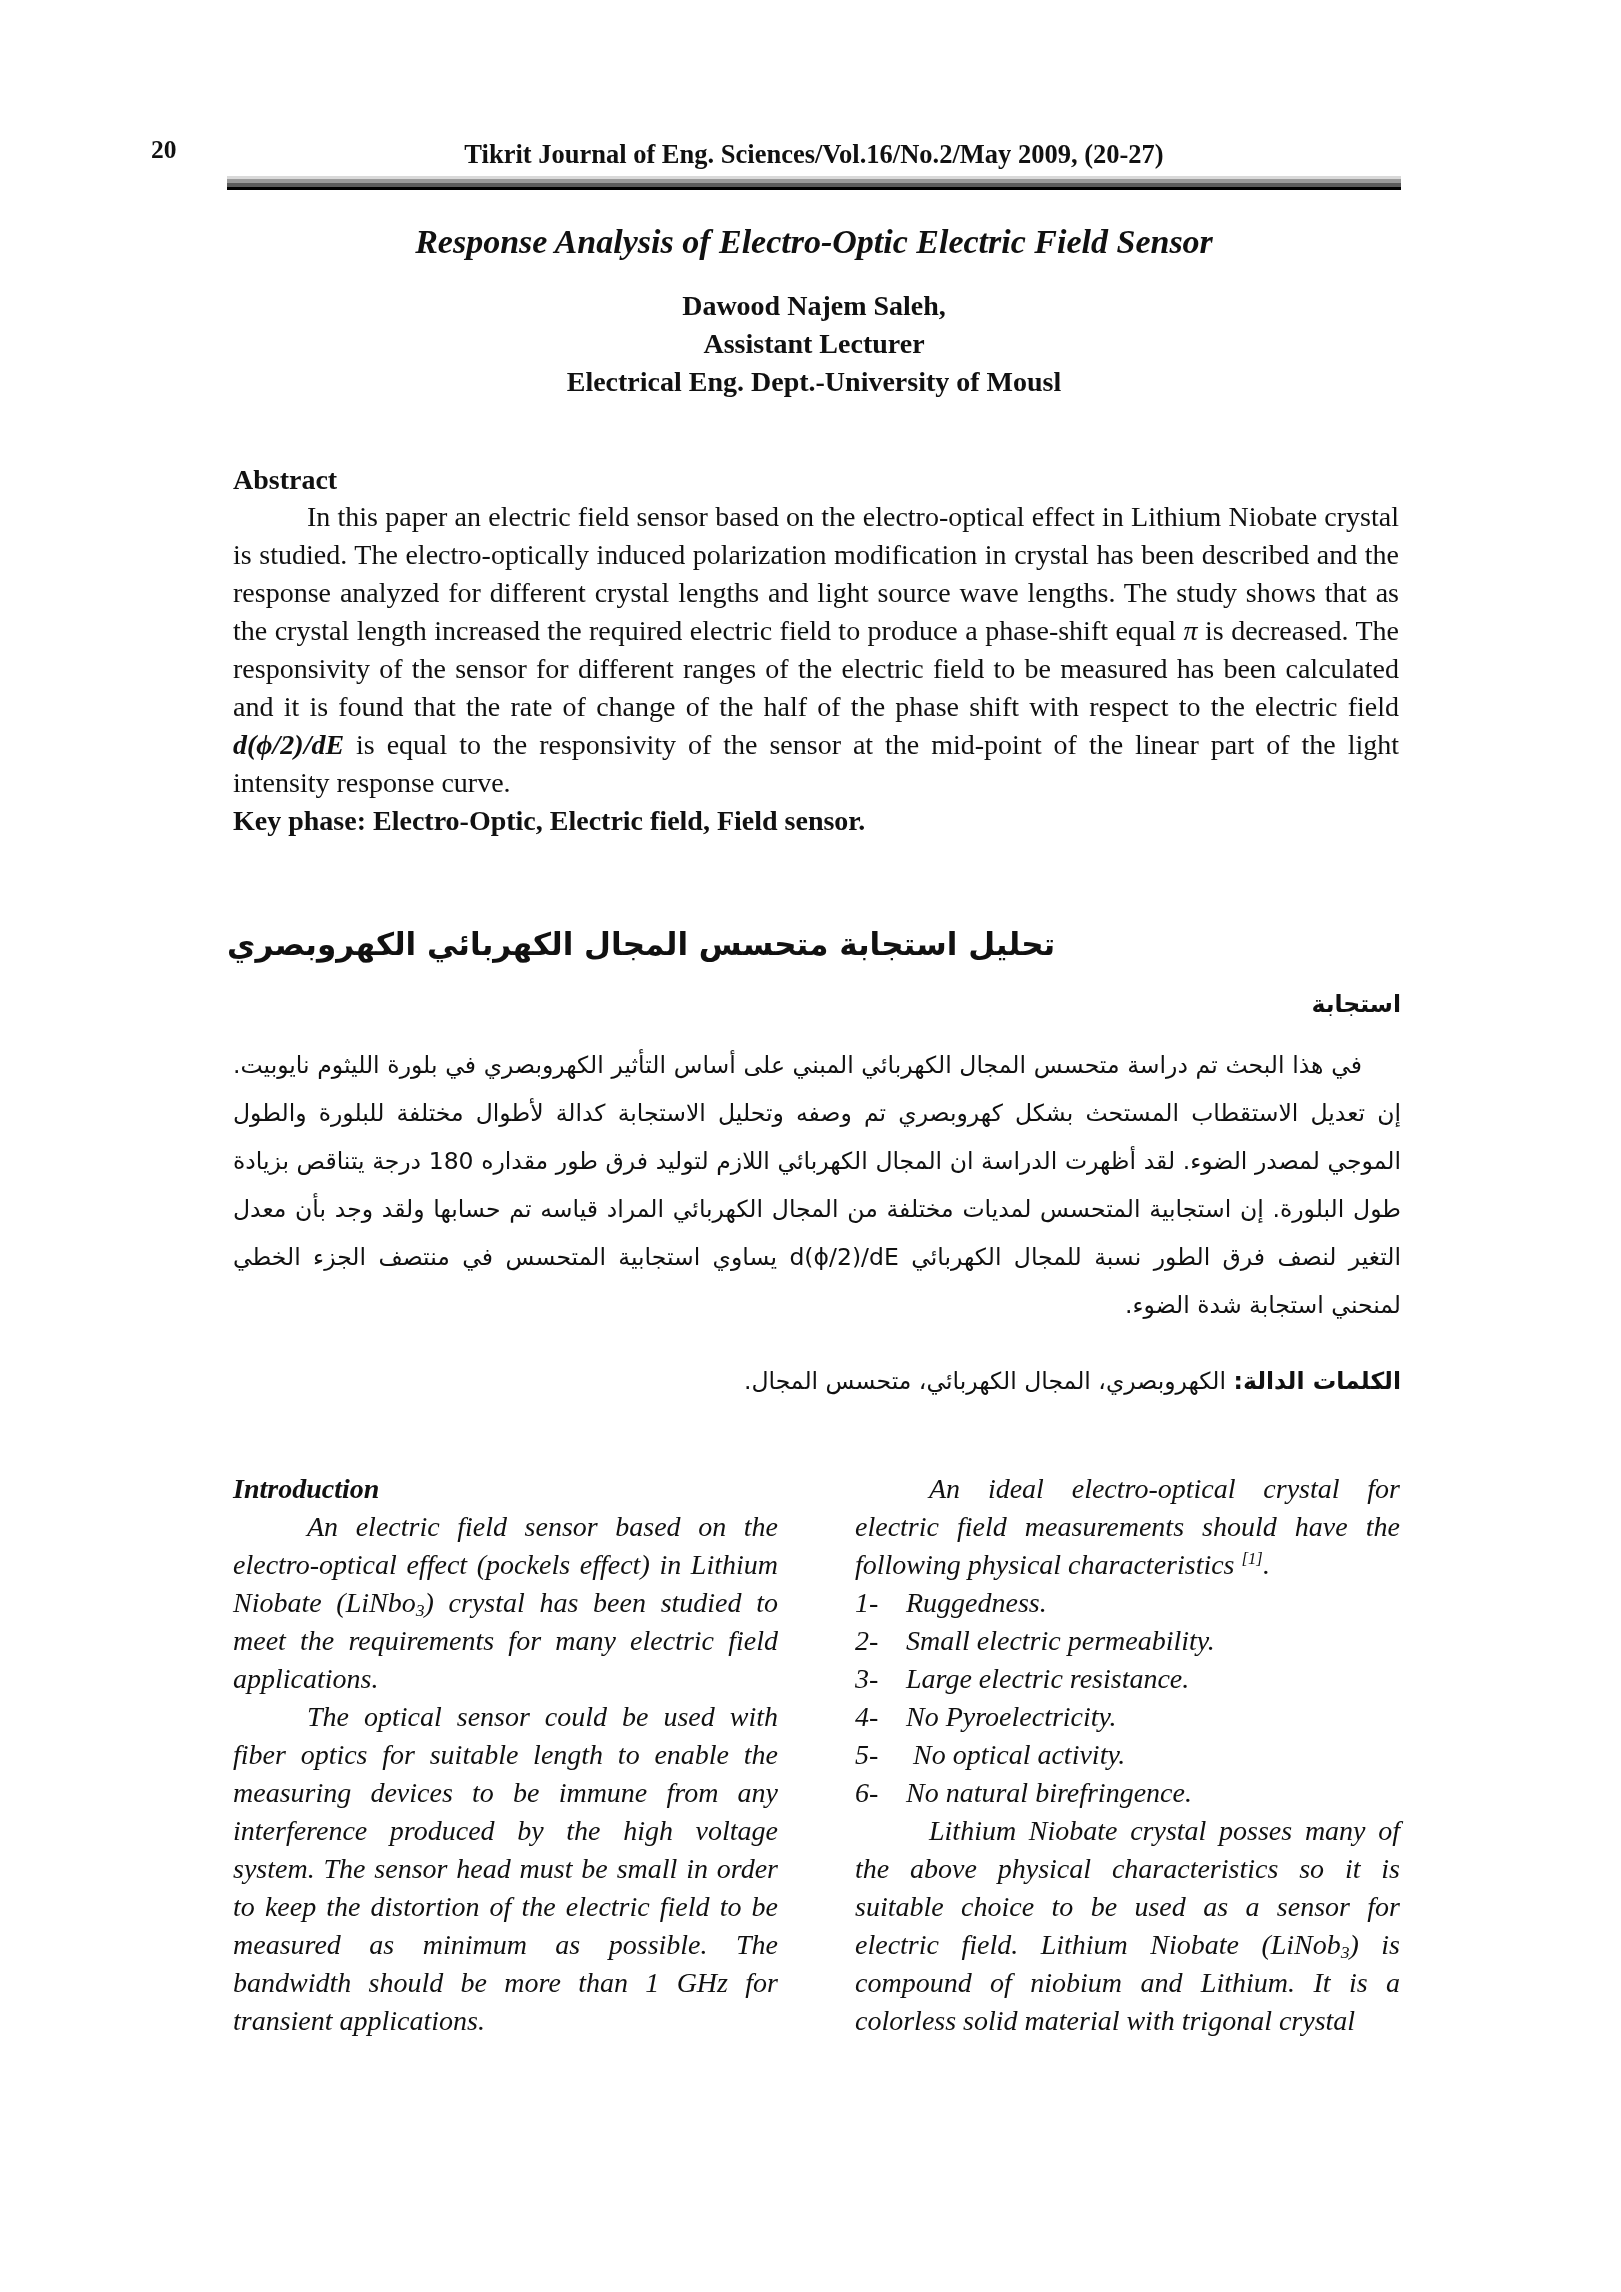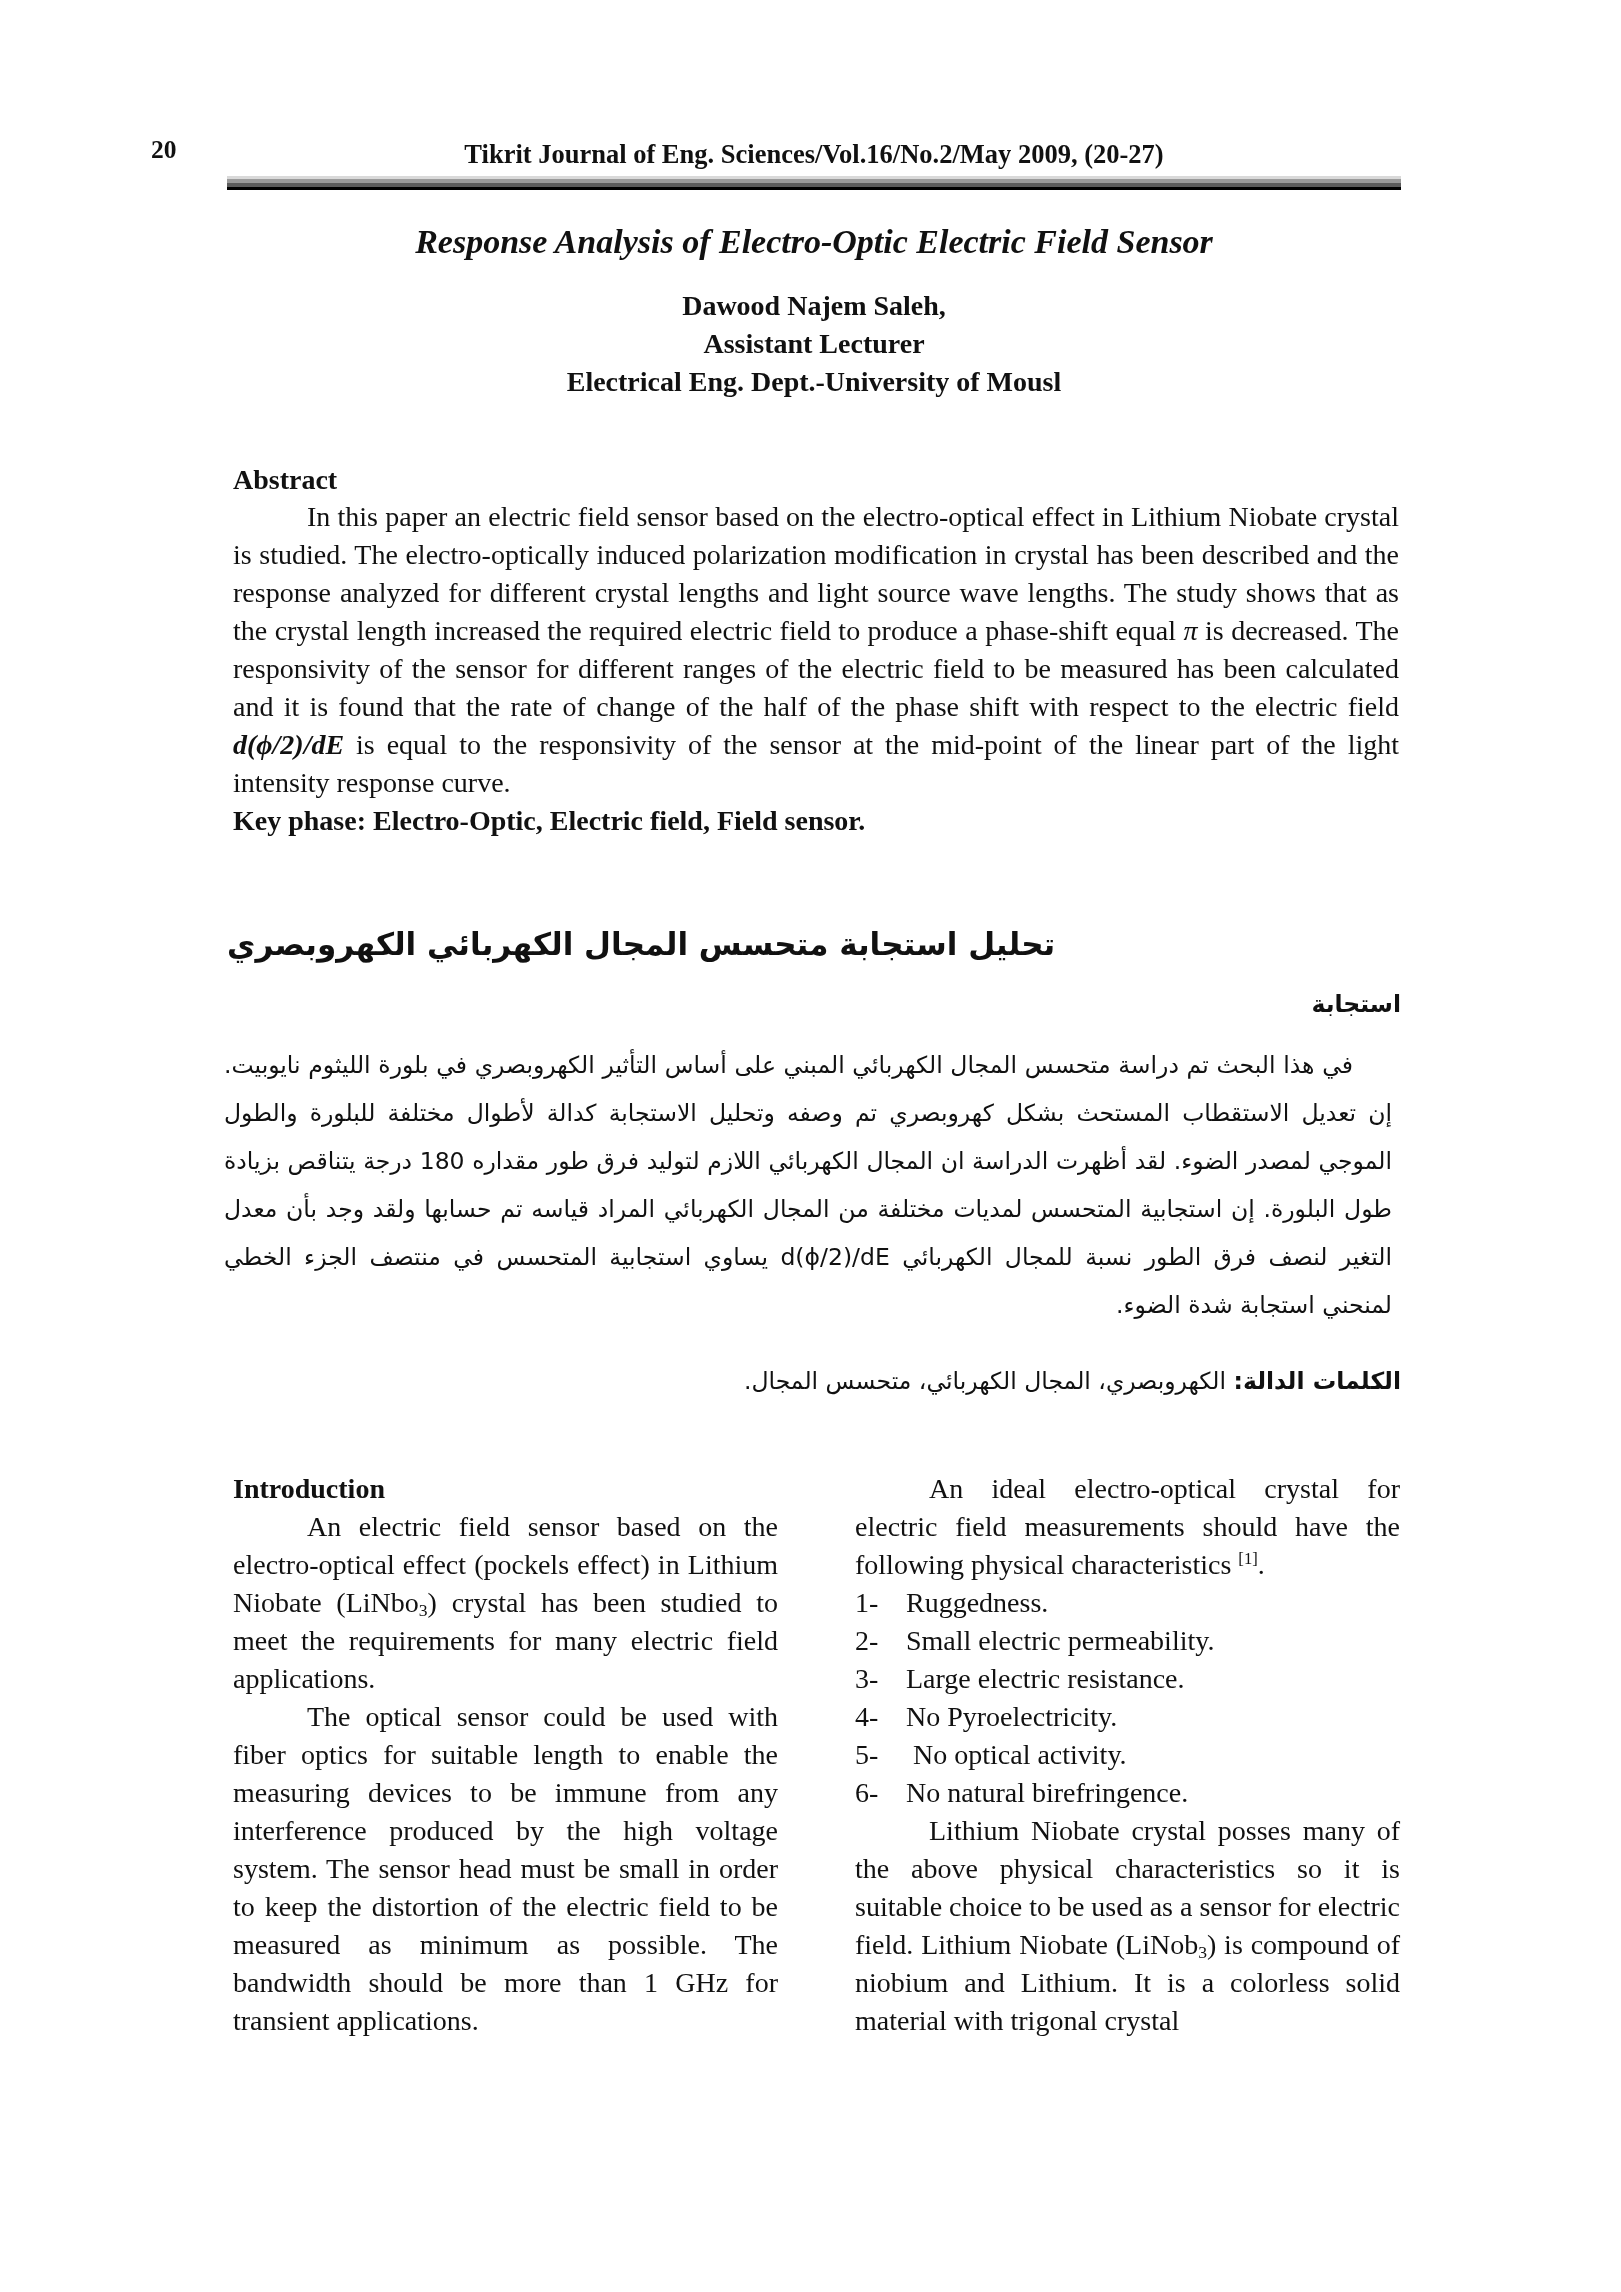--- a/index.html
+++ b/index.html
@@ -43,34 +43,34 @@
   .ar-title {
     position: absolute; left: 227px; width: 1174px; top: 926px;
     text-align: left; direction: rtl;
     font-family: "DejaVu Sans", sans-serif; font-weight: bold; font-size: 31px;
   }
   .ar-heading {
     position: absolute; right: 220px; top: 990px; direction: rtl;
     font-family: "DejaVu Sans", sans-serif; font-weight: bold; font-size: 23.5px;
   }
   .ar-body {
-    position: absolute; left: 224px; width: 1168px; top: 1041px;
+    position: absolute; left: 233px; width: 1168px; top: 1041px;
     direction: rtl; text-align: justify;
     font-family: "DejaVu Sans", sans-serif; font-size: 23.5px; line-height: 48px;
   }
   .ar-body p { margin: 0; text-indent: 39px; }
   .ar-keywords {
     position: absolute; right: 220px; top: 1367px; direction: rtl;
     font-family: "DejaVu Sans", sans-serif; font-size: 23.5px;
   }
   .ar-keywords b { font-weight: bold; }
 
   .col {
     position: absolute; top: 1470px; width: 545px;
-    font-size: 28px; line-height: 38px;
+    font-size: 28px; line-height: 38px; font-style: italic;
   }
   .col-left { left: 233px; }
   .col-right { left: 855px; }
   .col h3 { margin: 0; font-size: 28px; font-weight: bold; line-height: 38px; }
   .col p { margin: 0; text-align: justify; text-indent: 74px; text-align-last: auto; }
   .col ol { list-style: none; margin: 0; padding: 0; }
   .col li { display: flex; }
   .col li .num { width: 51px; flex: none; }
   sup { font-size: 16.7px; line-height: 0; }
   sub { font-size: 17.6px; line-height: 0; vertical-align: -3.9px; }

